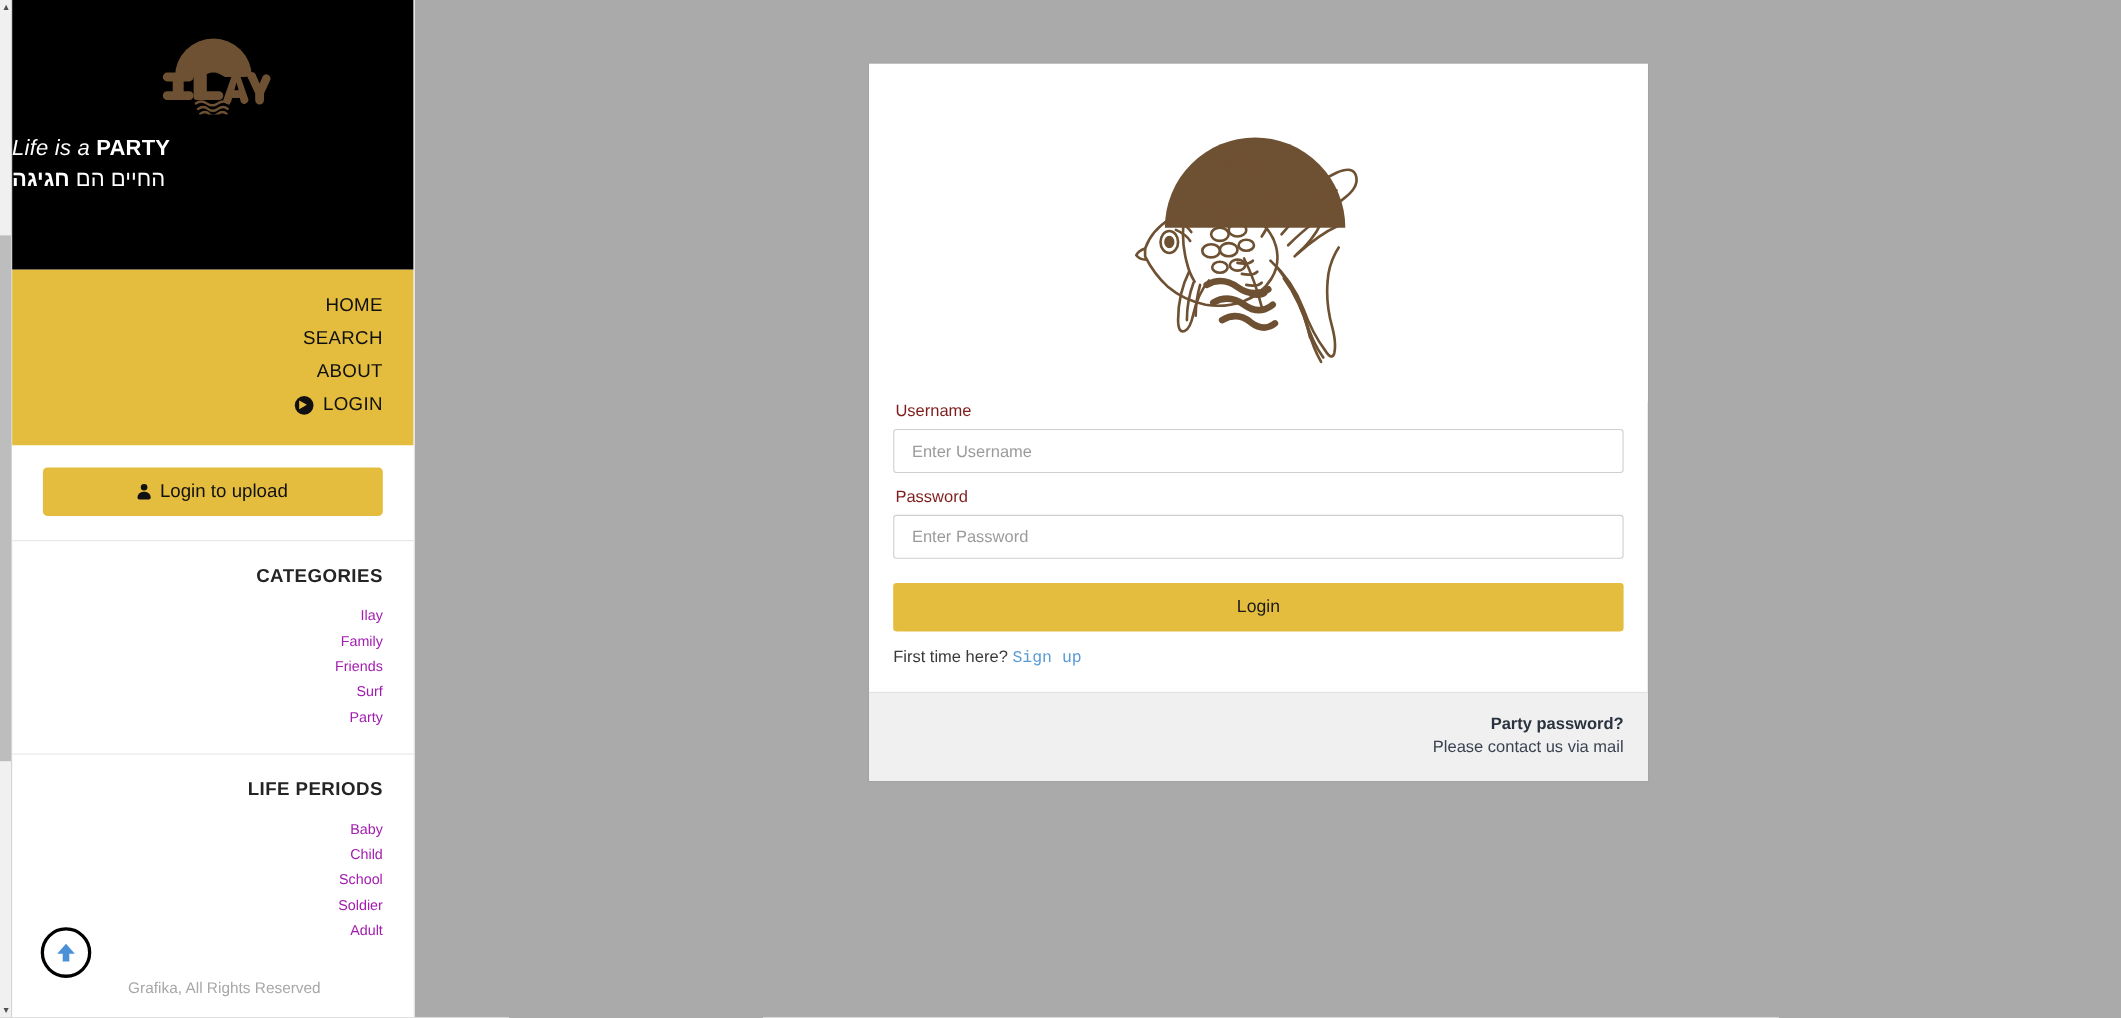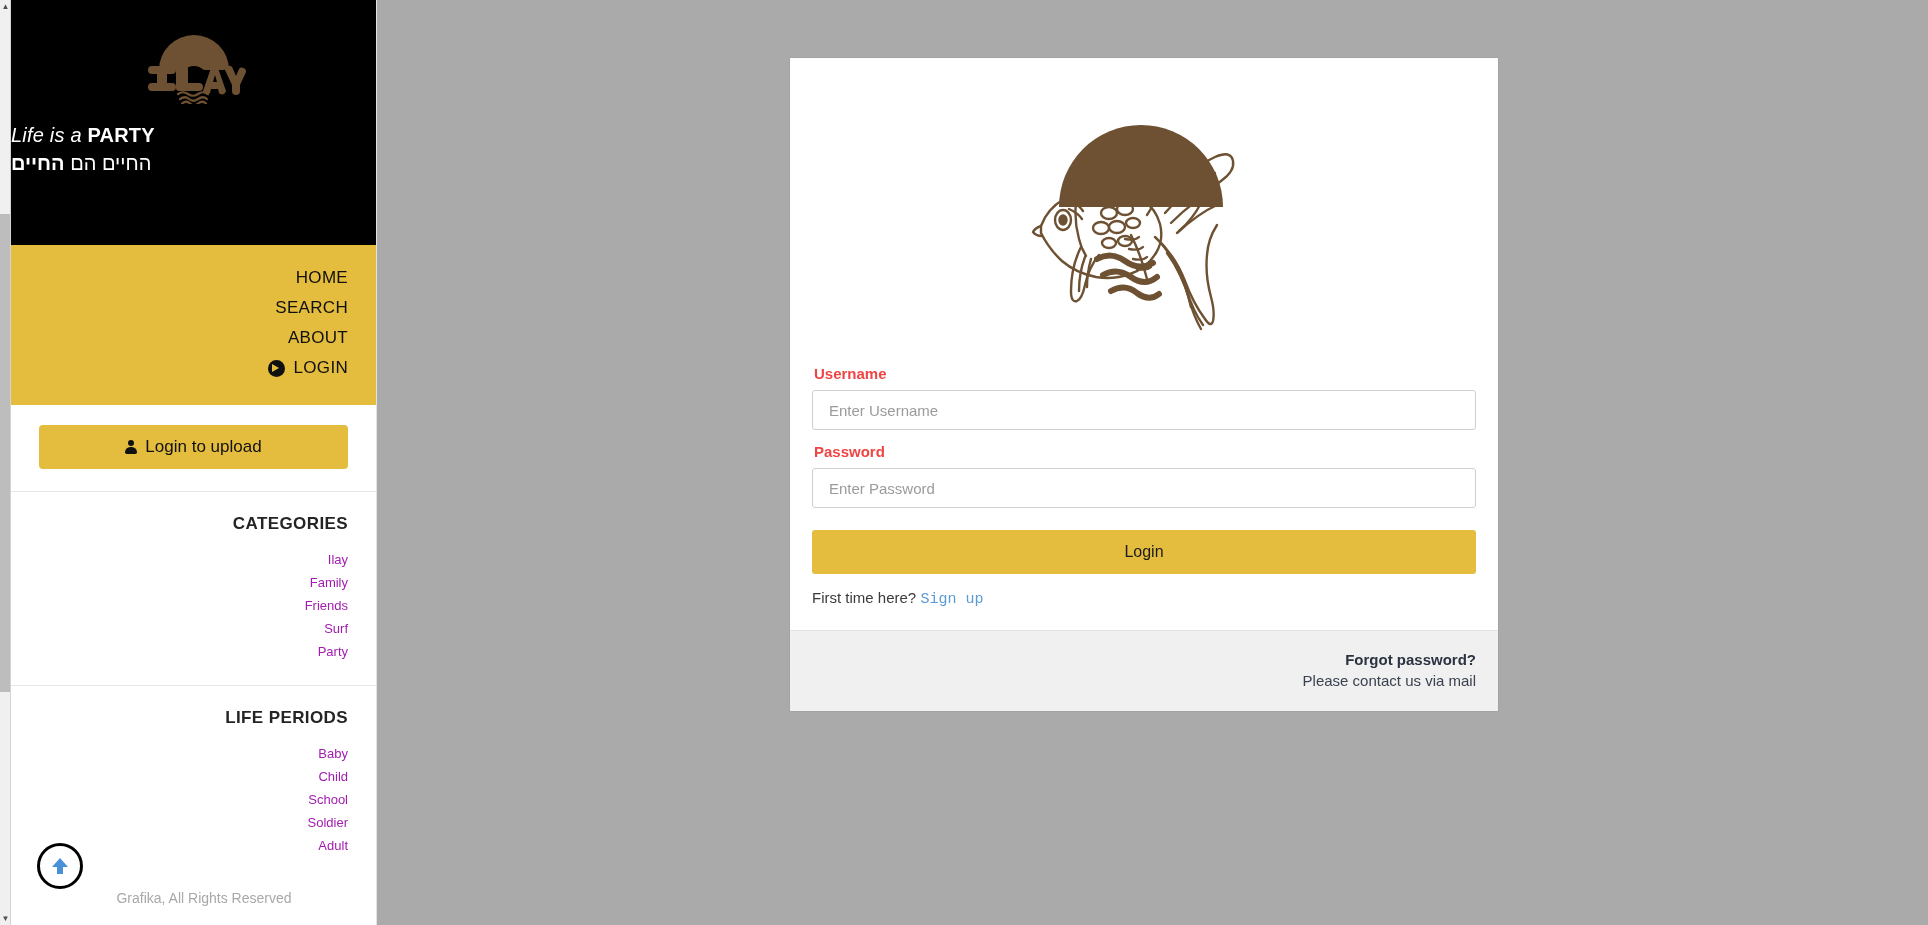--- a/index.html
+++ b/index.html
@@ -161,21 +161,21 @@
     background: #ffffff;
     box-shadow: 0 0 0 1px rgba(0,0,0,.04);
   }
   .card-head {
     height: 307px;
     display: flex; align-items: center; justify-content: center;
     background: #fff;
   }
   .card-body { padding: 0 22px 22px 22px; }
   .field-label {
-    font-size: 15px; font-weight: bold; color: #ef4444;
+    font-size: 15px; font-weight: normal; color: #7f1d1d;
     margin: 0 0 8px 2px;
   }
   .text-input {
     width: 100%; height: 40px;
     border: 1px solid #cfcfcf;
     border-radius: 3px;
     padding: 0 16px;
     font-size: 15px;
     color: #333;
     font-family: Liberation Sans, sans-serif;
@@ -232,21 +232,21 @@
             <path d="M40 64 q5 -3.5 10 0 t10 0 t10 0"></path>
             <path d="M42 69 q5 -3.5 9 0 t9 0 t9 0"></path>
             <path d="M44 73.5 q4.5 -3.5 8 0 t8 0 t8 0"></path>
           </g>
         </svg>
       </div>
       <div class="tagline1">
         <span>Life is a </span><b>PARTY</b>
       </div>
       <div class="tagline2">
-        <span>החיים הם </span><b>החיים</b>
+        <span>החיים הם </span><b>חגיגה</b>
       </div>
     </div>
 
     <div class="nav-block">
       <a class="nav-item">HOME</a>
       <a class="nav-item">SEARCH</a>
       <a class="nav-item">ABOUT</a>
       <a class="nav-item with-icon">
         <span class="arrow-circle"></span>
         <span>LOGIN</span>
@@ -356,18 +356,18 @@
       <div class="field-label">Password</div>
       <input class="text-input" type="password" placeholder="Enter Password" style="">
       <button class="login-btn">Login</button>
       <div class="signup-row">
         <span>First time here?</span>
         <a class="signup-link">Sign up</a>
       </div>
     </div>
 
     <div class="card-foot">
-      <div class="foot-bold">Forgot password?</div>
+      <div class="foot-bold">Party password?</div>
       <div class="foot-sub">Please contact us via mail</div>
     </div>
   </div>
 
 </div>
 
 </body></html>

